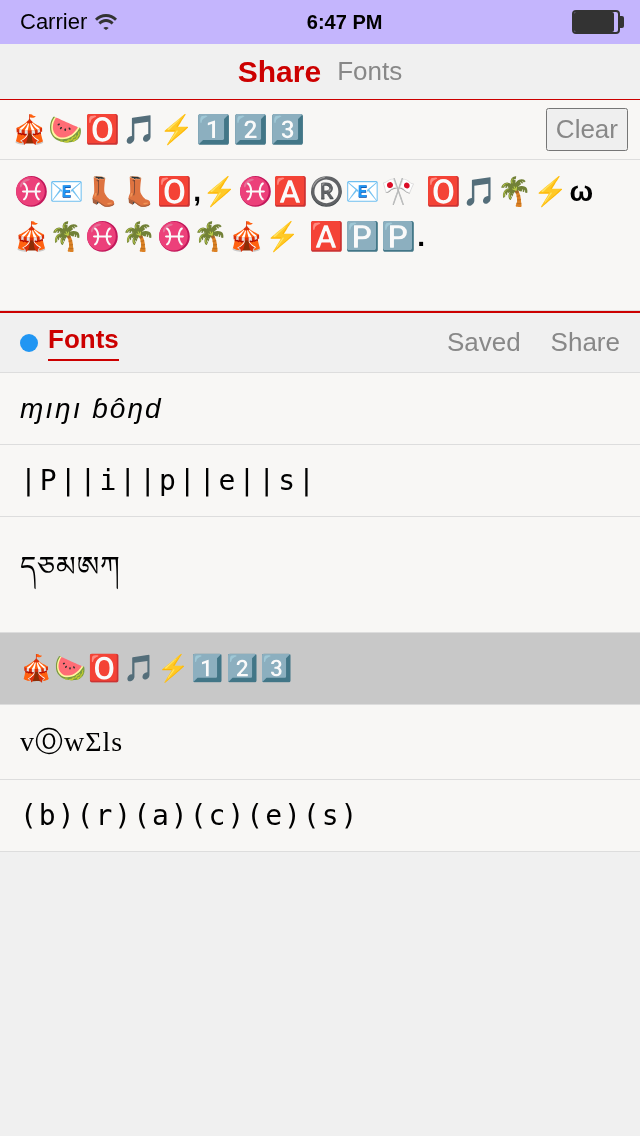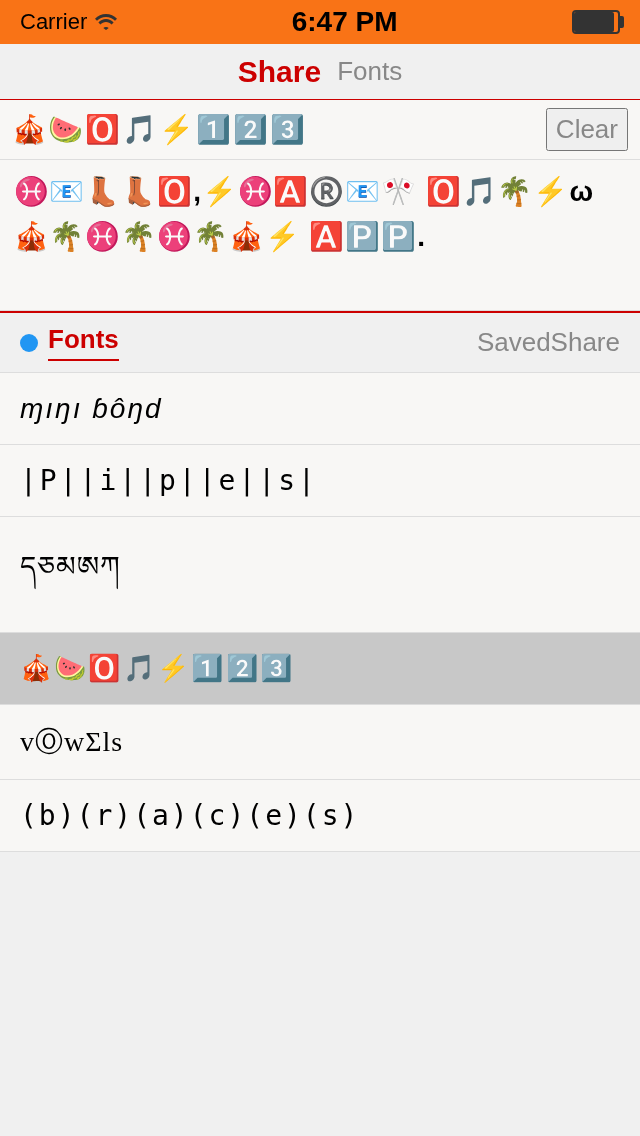--- a/index.html
+++ b/index.html
@@ -9,30 +9,30 @@
       width: 640px;
       min-height: 1136px;
       background: #f0f0f0;
       font-family: -apple-system, 'Helvetica Neue', sans-serif;
       overflow-x: hidden;
     }
 
     
     .status-bar {
       height: 44px;
-      background: #f97316;
+      background: #c4b5fd;
       display: flex;
       align-items: center;
       justify-content: space-between;
       padding: 0 20px;
       font-size: 24px;
       font-weight: 600;
     }
     .status-carrier { font-size: 22px; font-weight: 500; }
-    .status-time { font-size: 28px; font-weight: 600; }
+    .status-time { font-size: 20px; font-weight: 600; }
     .status-battery {
       width: 48px;
       height: 24px;
       border: 2px solid #333;
       border-radius: 4px;
       position: relative;
       display: flex;
       align-items: center;
     }
     .status-battery::after {
@@ -133,20 +133,21 @@
       font-size: 26px;
       font-weight: 600;
       border-bottom: 2px solid #cc0000;
       padding-bottom: 4px;
       margin-right: auto;
     }
     .tab-inactive {
       color: #888;
       font-size: 26px;
       font-weight: 400;
+      margin-left: 30px;
     }
     .tab-dot {
       width: 18px;
       height: 18px;
       background: #2196F3;
       border-radius: 50%;
       margin-right: auto;
     }
 
     

